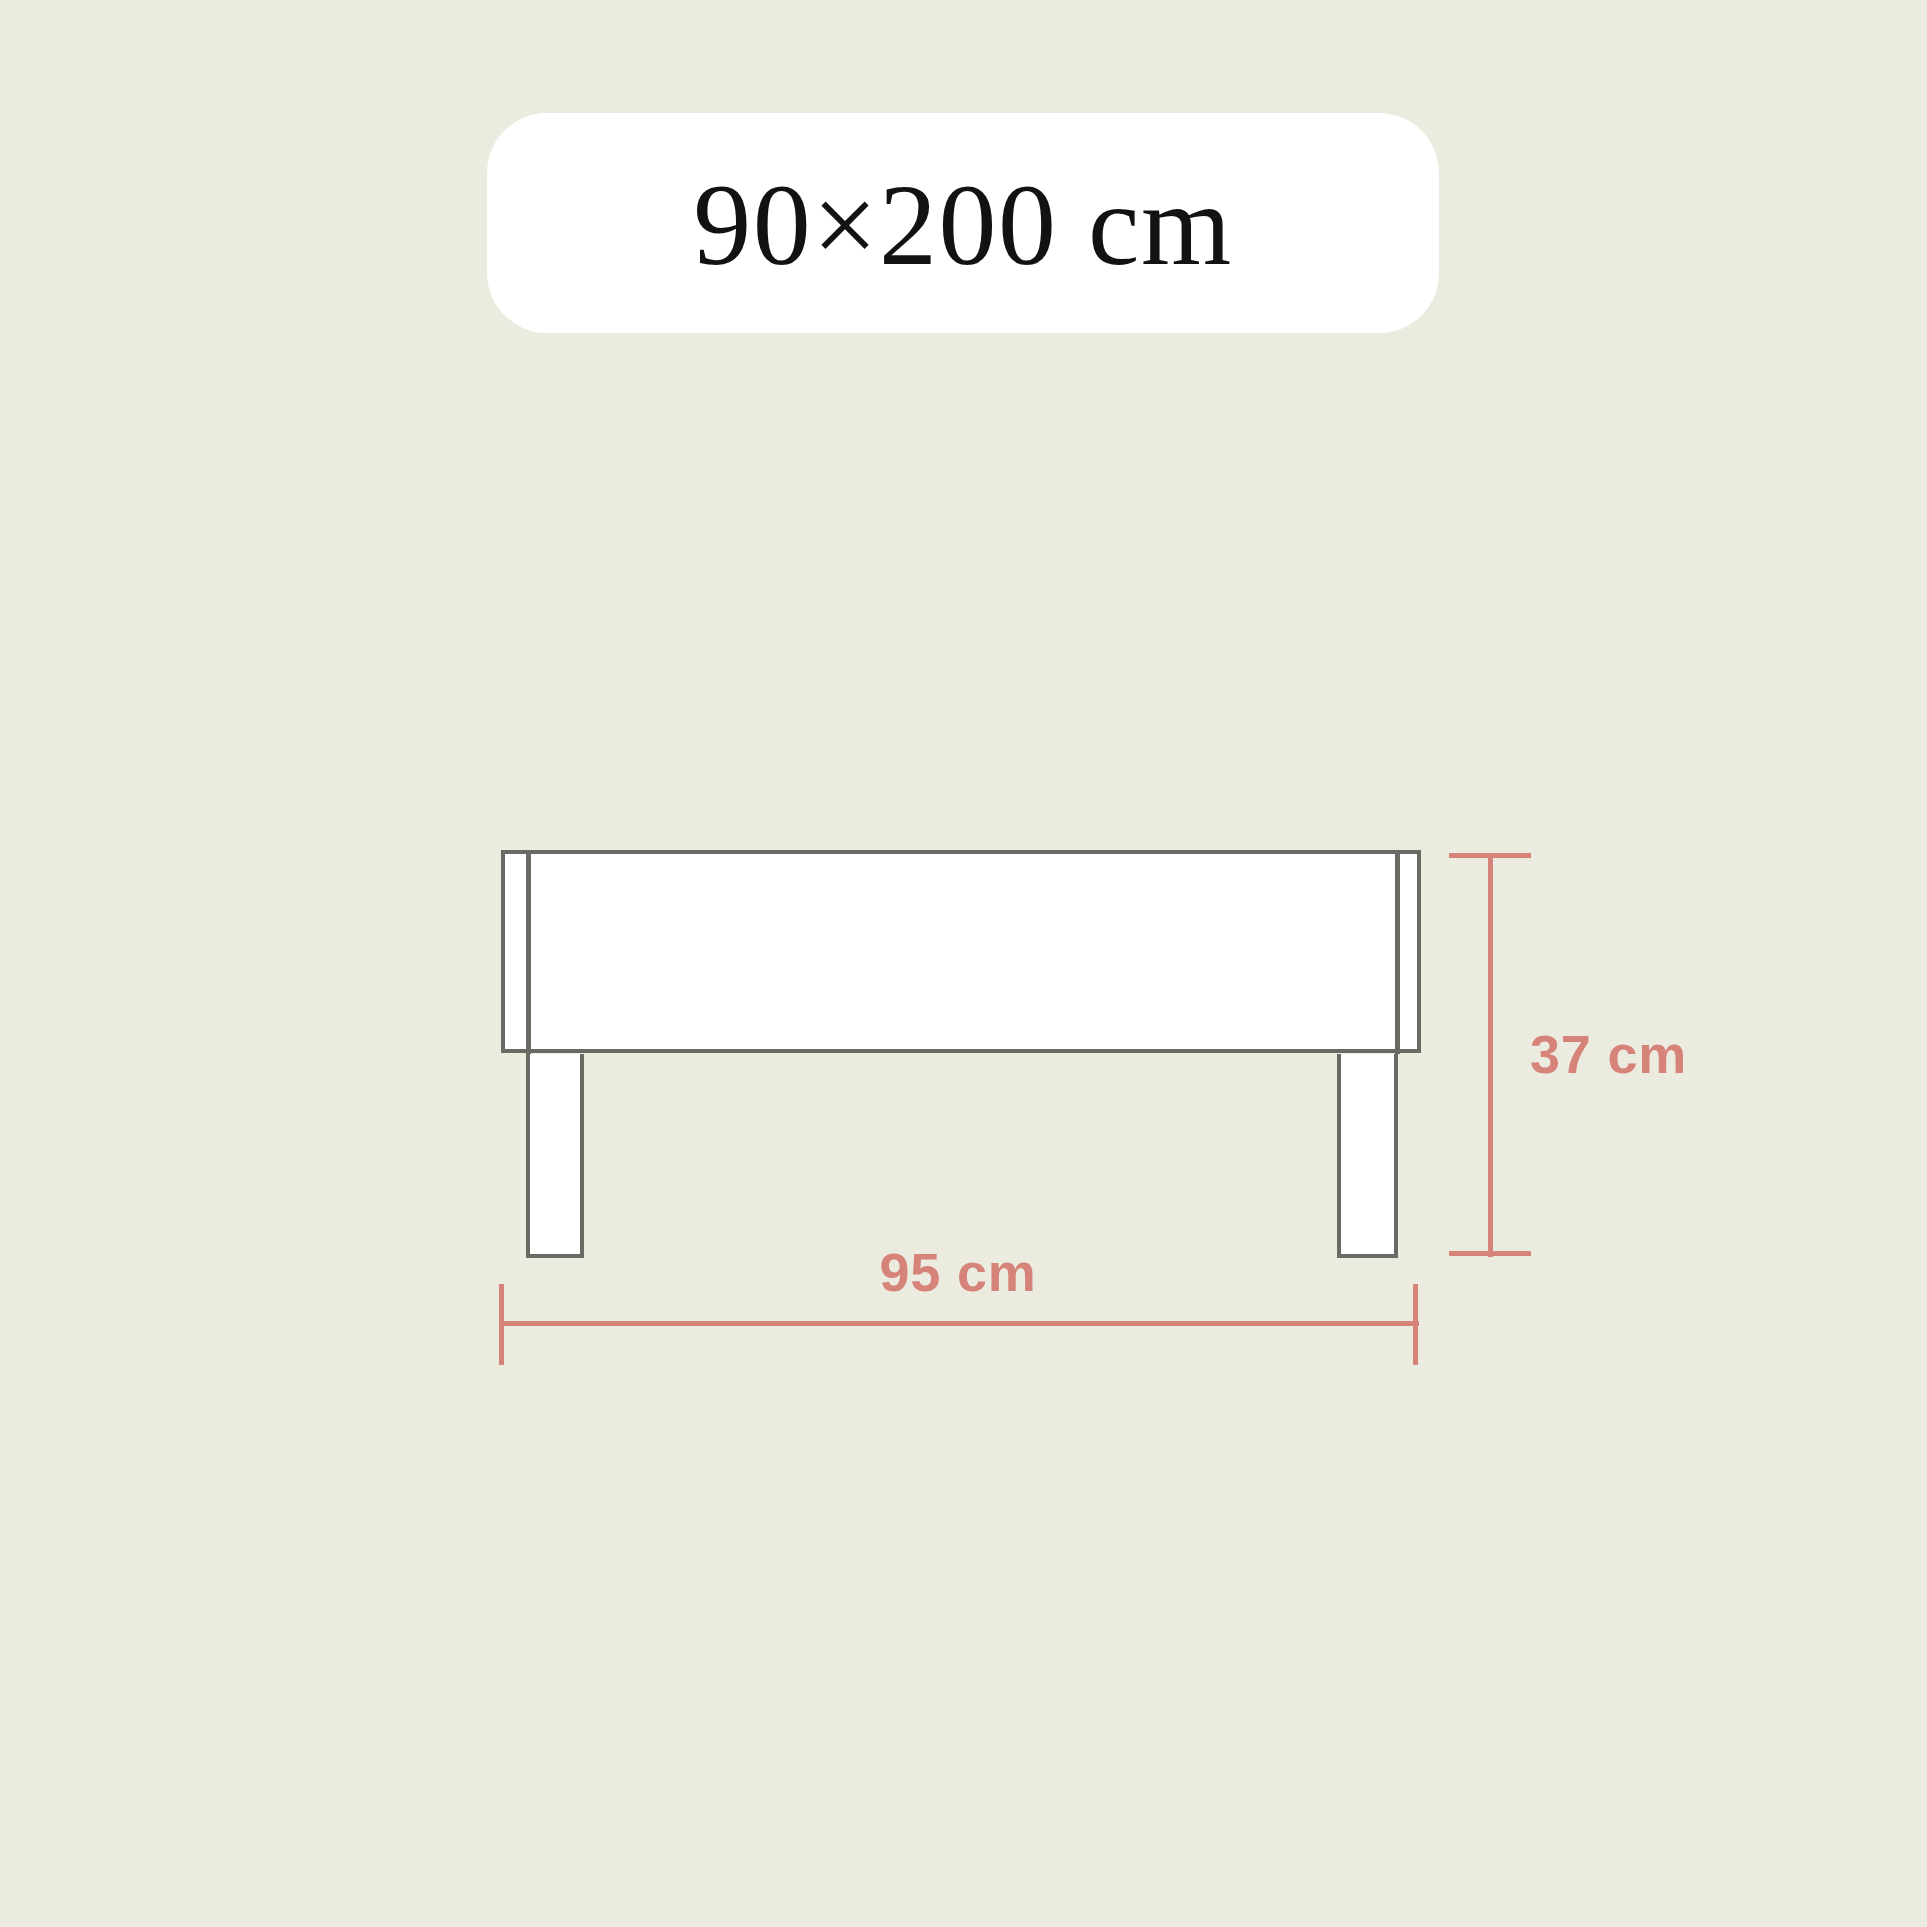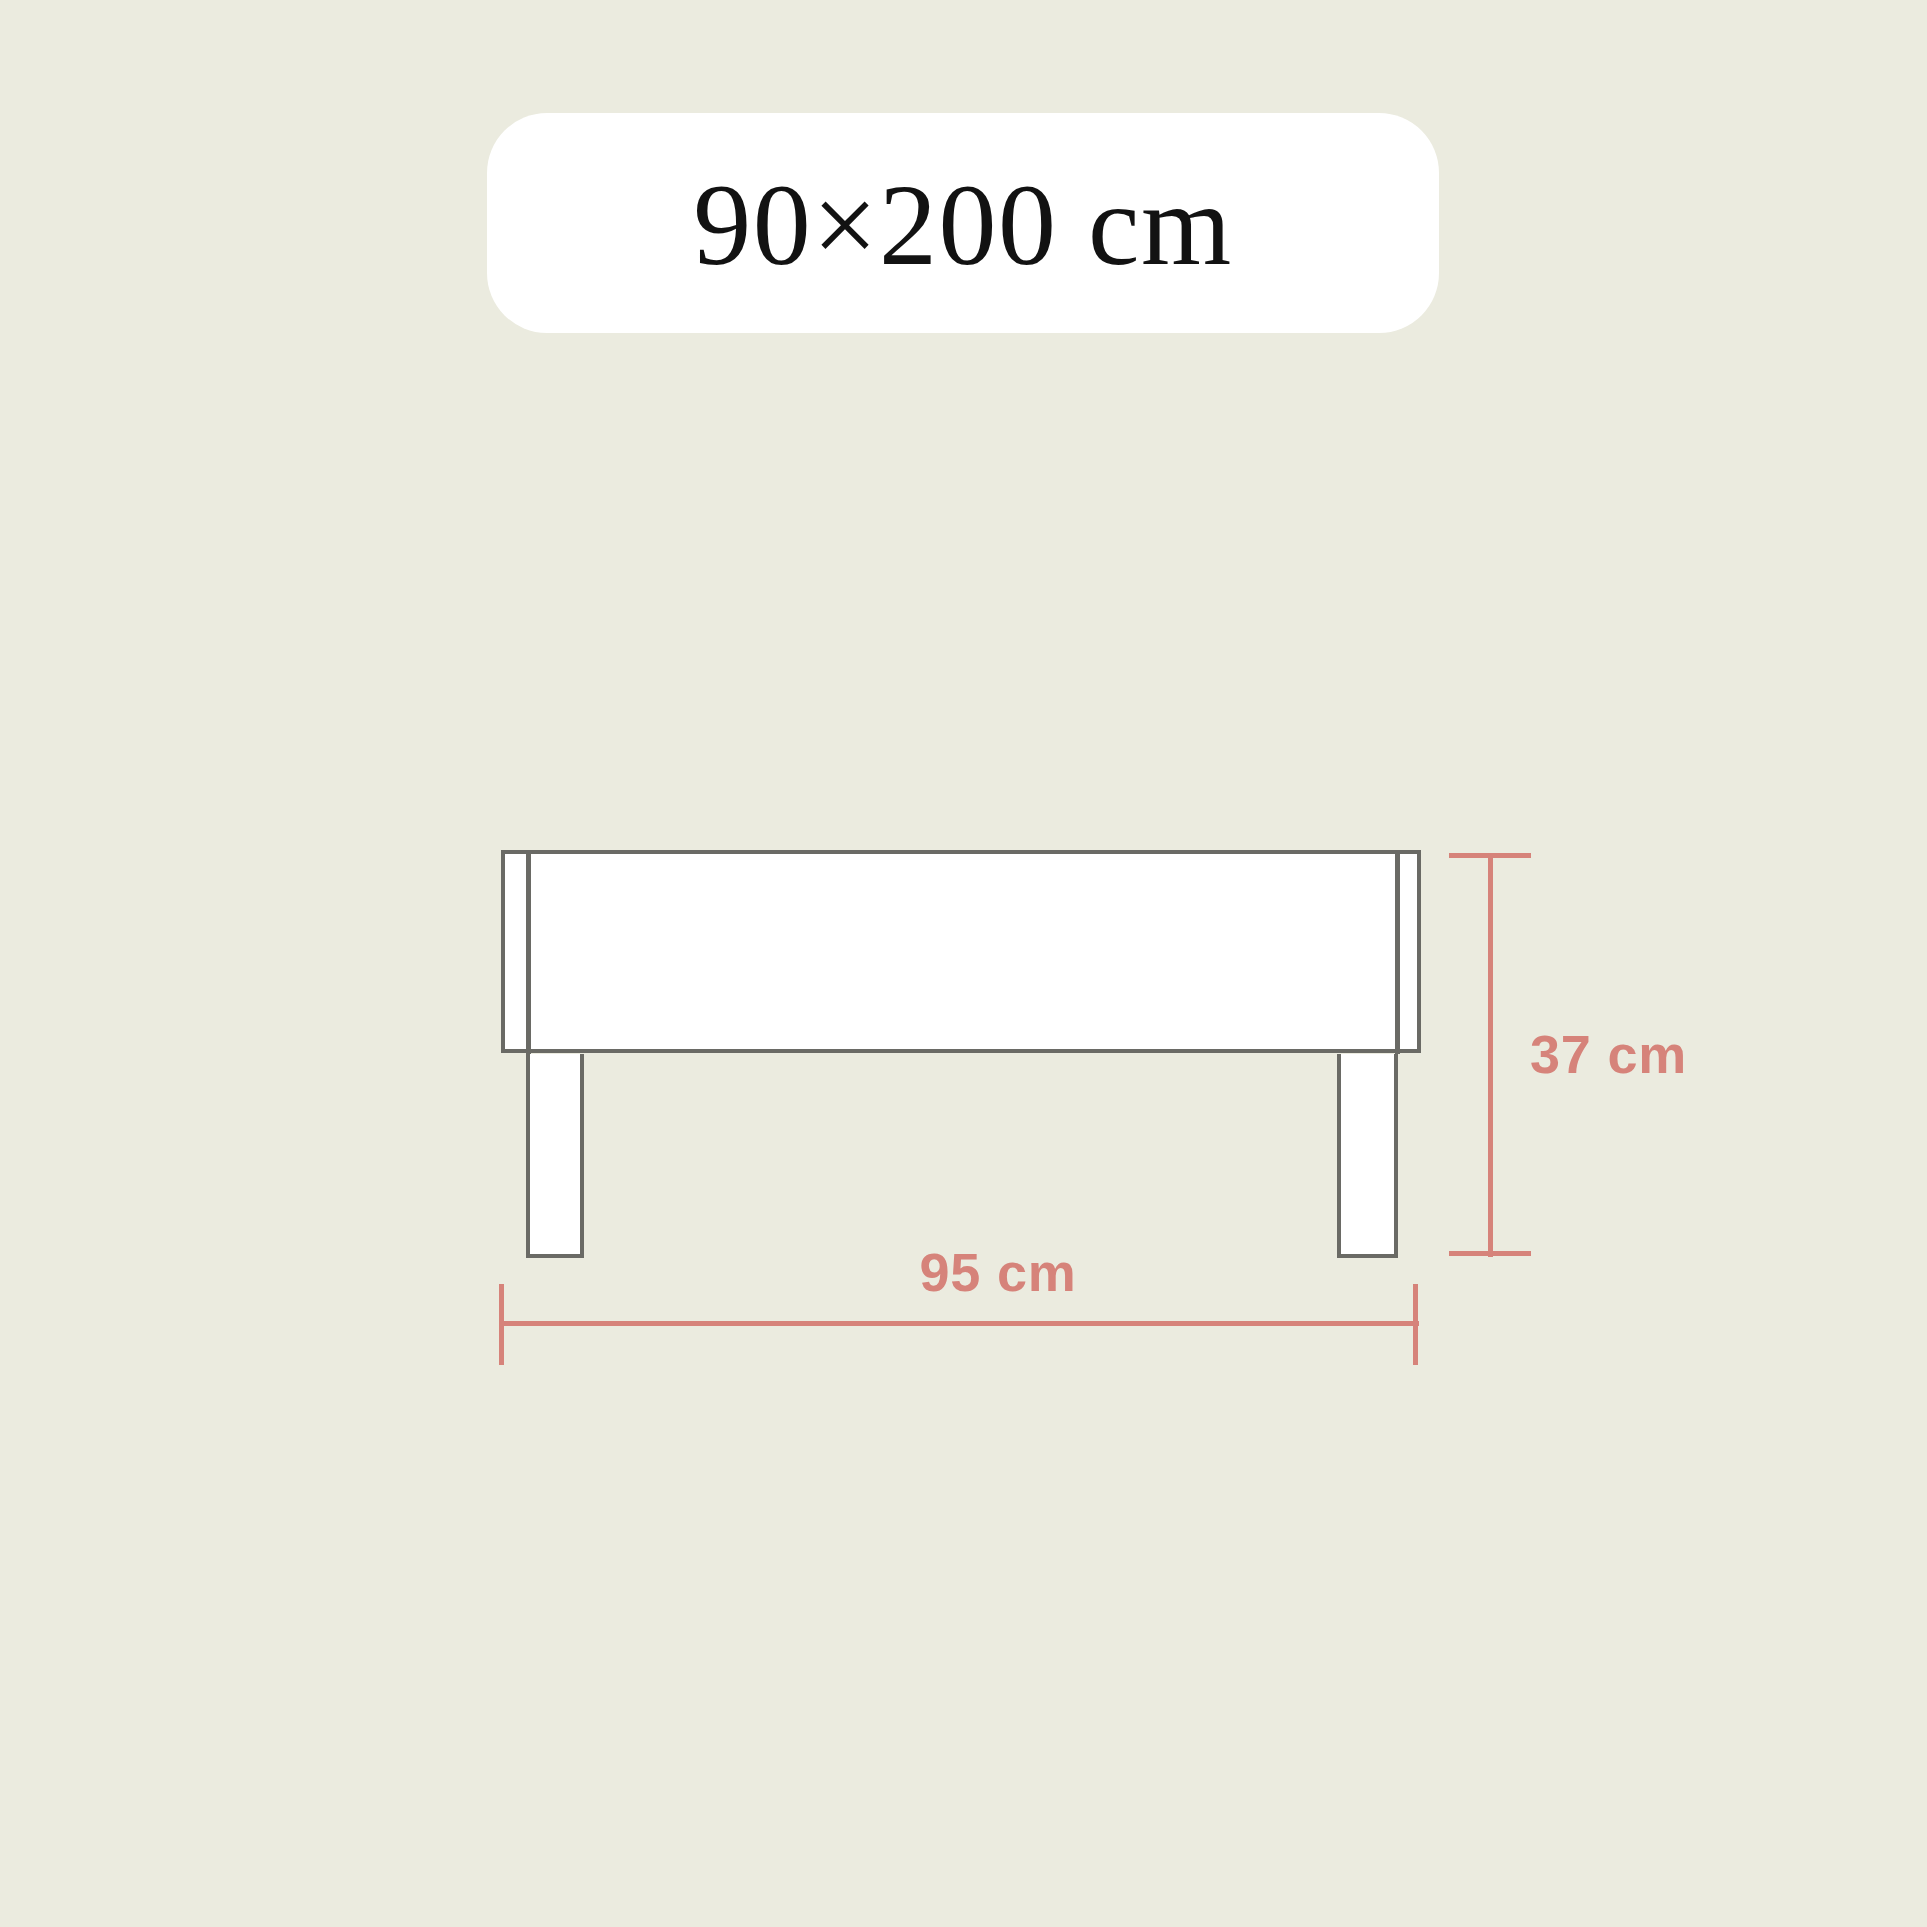--- a/index.html
+++ b/index.html
@@ -81,21 +81,21 @@
     letter-spacing:0.8px;
     line-height:54px;
     white-space:nowrap;
     text-align:center;
   }
   .height-label{left:1530px;top:1027px;}
   
   .dim-h-line{left:501px;top:1321px;width:918px;height:5.4px;}
   .dim-h-tick-left{left:499px;top:1284px;width:5.4px;height:81px;}
   .dim-h-tick-right{left:1413px;top:1284px;width:5.4px;height:81px;}
-  .width-label{left:844px;top:1245px;width:308px;}
+  .width-label{left:804px;top:1245px;width:308px;}
 </style>
 </head>
 <body>
 
 <div class="canvas">
 
   <div class="title-card">
     <div class="title-text">90×200 cm</div>
   </div>
 

